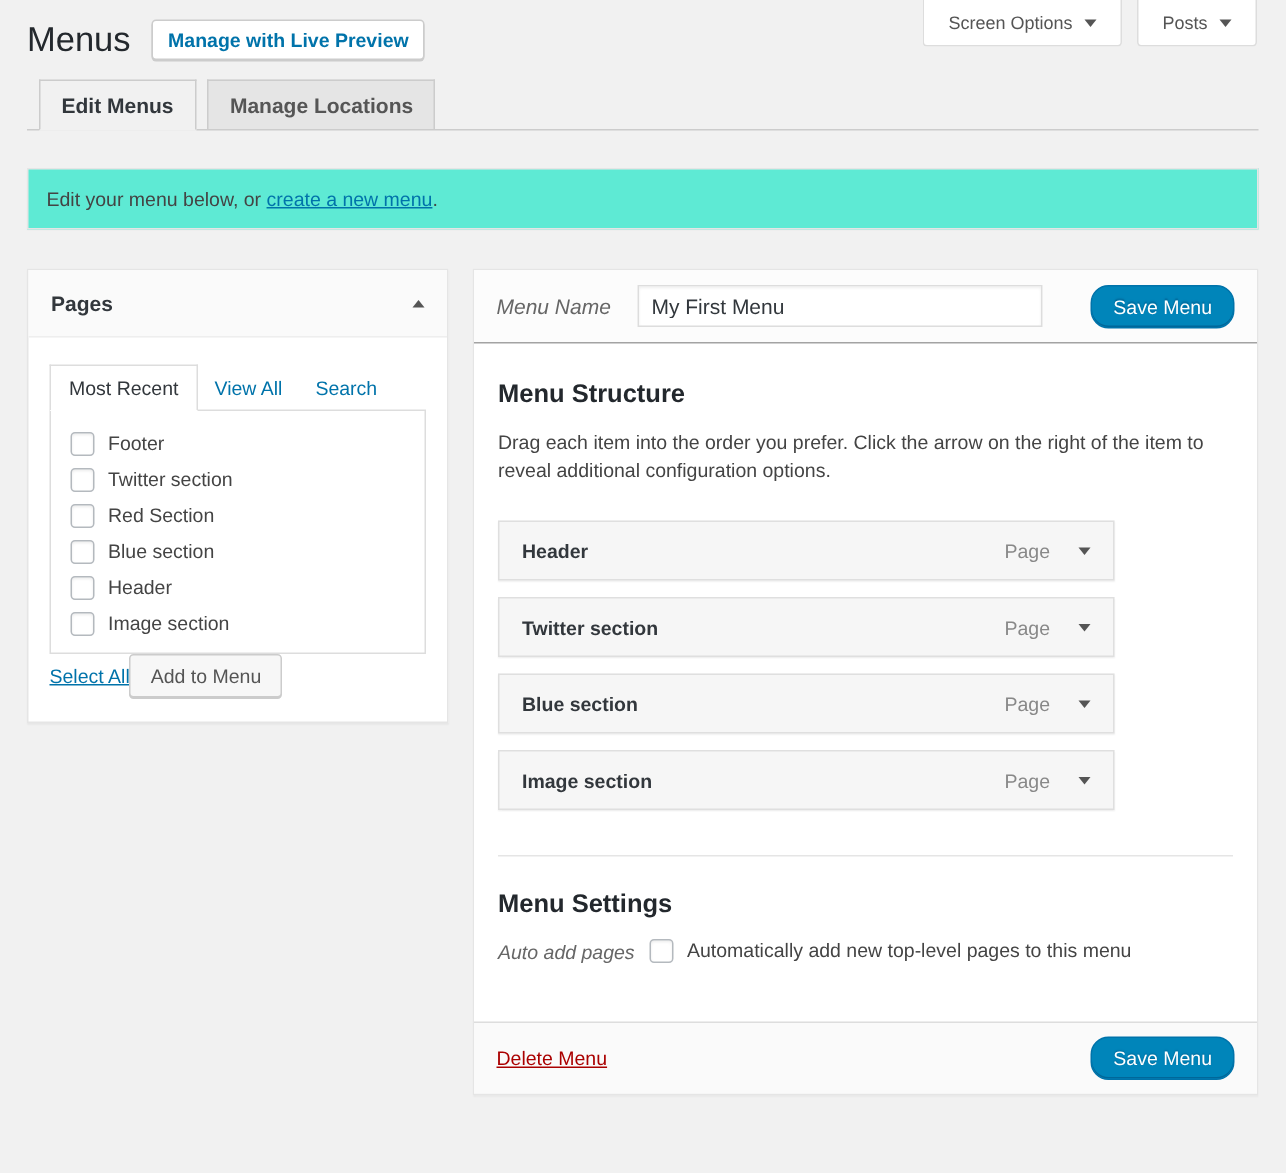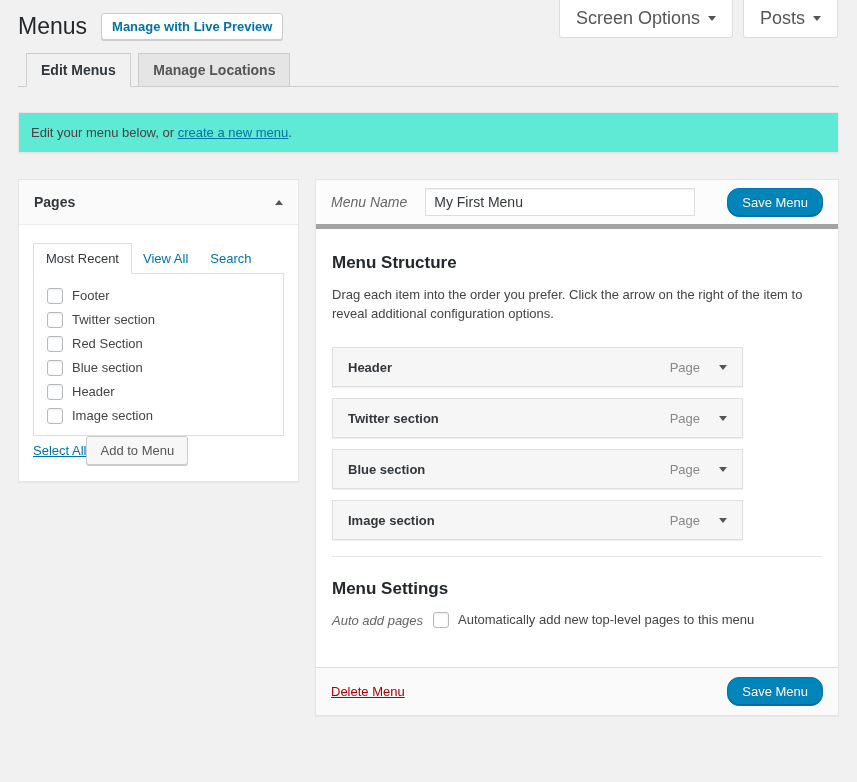--- a/index.html
+++ b/index.html
@@ -12,21 +12,21 @@
     position: relative;
     overflow: hidden;
   }
   a { cursor: pointer; }
 
   
   .screen-meta { position: absolute; top: 0; right: 19px; display: flex; gap: 10px; z-index: 5; }
   .meta-box {
     background: #fff; border: 1px solid #ddd; border-top: none;
     border-radius: 0 0 3px 3px;
-    padding: 8px 16px; color: #555; font-size: 18px;
+    padding: 8px 16px; color: #555; font-size: 12px;
     display: flex; align-items: center; gap: 8px;
   }
 
   
   .tri-down { width: 0; height: 0; border-left: 4px solid transparent; border-right: 4px solid transparent; border-top: 5px solid #555; display: inline-block; }
   .tri-up   { width: 0; height: 0; border-left: 4px solid transparent; border-right: 4px solid transparent; border-bottom: 5px solid #555; display: inline-block; }
   .tri-gray { border-top-color: #777; }
 
   .wrap { padding: 0 18px; }
 
@@ -107,21 +107,21 @@
     padding: 14px 15px; display: flex; justify-content: space-between; align-items: center;
     cursor: pointer; box-shadow: 0 1px 1px rgba(0,0,0,.04);
   }
   .accordion:first-child { border-top: 1px solid #e5e5e5; }
   .accordion-title { font-size: 14px; font-weight: 700; color: #32373c; }
 
   
   .menu-edit { background: #fff; border: 1px solid #e5e5e5; box-shadow: 0 1px 1px rgba(0,0,0,.04); }
   .menu-header {
     display: flex; align-items: center; background: #fcfcfc;
-    border-bottom: 5px solid #a3a3a3; padding: 10px 15px; height: 49px;
+    border-bottom: 1px solid #a3a3a3; padding: 10px 15px; height: 49px;
   }
   .menu-name-label { font-style: italic; color: #666; font-size: 14px; margin-right: 18px; }
   .menu-name-input {
     width: 270px; height: 28px; border: 1px solid #ddd; background: #fff;
     padding: 3px 8px; font-size: 14px; color: #32373c; font-family: inherit;
     box-shadow: inset 0 1px 2px rgba(0,0,0,.07);
   }
   .button-primary {
     margin-left: auto; background: #0085ba; border: 1px solid #0073aa; border-radius: 12px;
     color: #fff; font-size: 13px; padding: 6px 14px; cursor: pointer; font-family: inherit;
@@ -135,21 +135,21 @@
   .menu-items { width: 411px; }
   .menu-item-bar {
     background: #f6f6f6; border: 1px solid #dfdfdf; box-shadow: 0 1px 1px rgba(0,0,0,.06);
     padding: 0 15px; height: 40px; display: flex; align-items: center;
     margin-bottom: 11px; cursor: move;
   }
   .mi-title { font-size: 13px; font-weight: 600; color: #32373c; }
   .mi-right { margin-left: auto; display: flex; align-items: center; gap: 19px; }
   .mi-type { font-size: 13px; color: #888; }
 
-  .menu-settings { margin-top: 16px; border-top: 1px solid #e5e5e5; padding-top: 14px; }
+  .menu-settings { margin-top: 30px; border-top: 1px solid #e5e5e5; padding-top: 14px; }
   .setting-row { display: flex; margin-bottom: 13px; }
   .setting-label { font-style: italic; color: #666; font-size: 13px; width: 101px; flex: none; padding-top: 2px; }
   .setting-row label { display: flex; align-items: center; gap: 9px; cursor: pointer; }
   .setting-row label span { font-size: 13px; color: #444; }
   .loc-col { display: flex; flex-direction: column; gap: 9px; }
 
   .menu-footer {
     margin-top: 22px; background: #fafafa; border-top: 1px solid #ddd;
     padding: 12px 15px; display: flex; align-items: center; height: 48px;
   }

